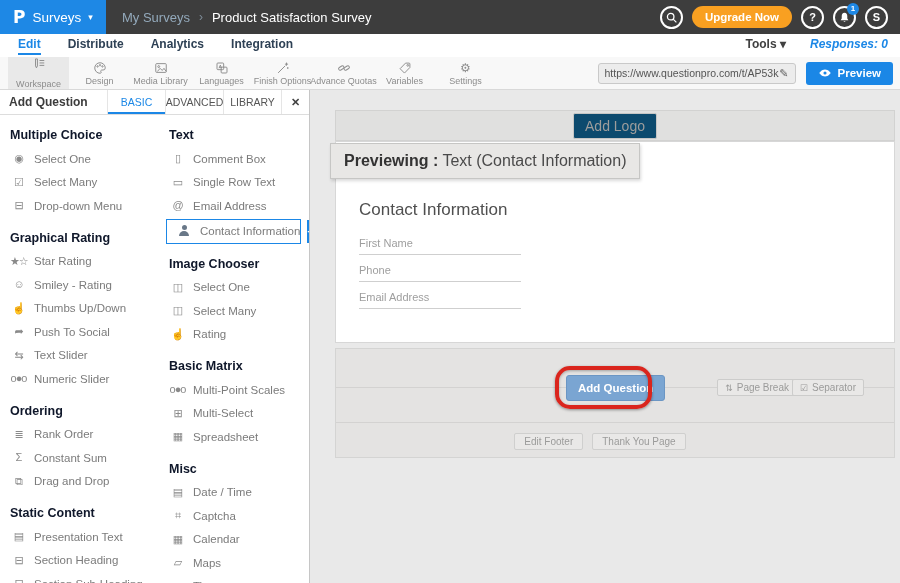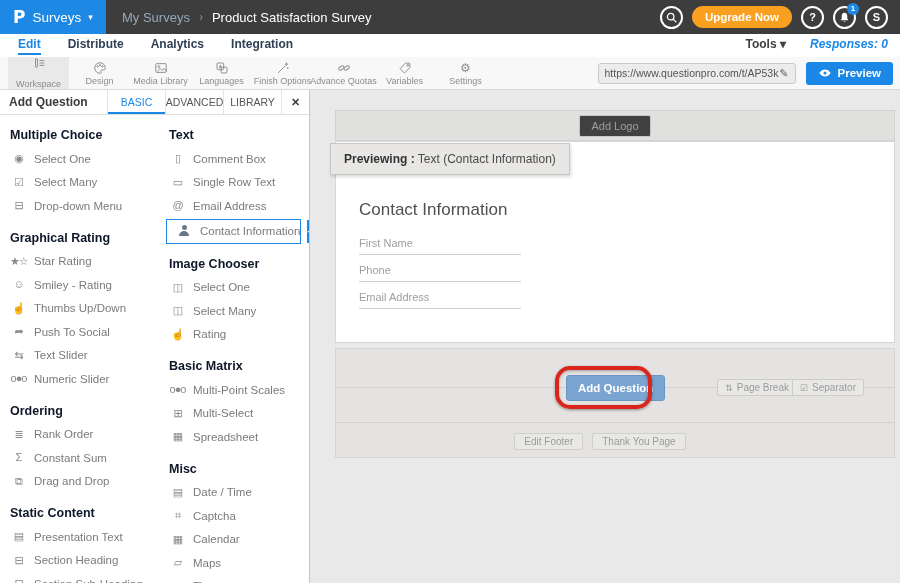--- a/index.html
+++ b/index.html
@@ -86,26 +86,26 @@
   .person-glyph { position:relative; width:12px; height:11px; display:inline-block; }
   .person-glyph::before { content:""; position:absolute; top:0; left:3px; width:5px; height:5px;
                           border-radius:50%; background:#697888; }
   .person-glyph::after { content:""; position:absolute; bottom:0; left:0.5px; width:10px; height:5px;
                          border-radius:5px 5px 0 0; background:#697888; }
 
   
   .main { flex:1; background:#e9e9e9; position:relative; }
   .logo-band { position:absolute; left:25px; right:5px; top:20px; height:31px; background:#e0e0df;
                border:1px solid #d2d2d1; display:flex; align-items:center; justify-content:center; }
-  .add-logo-btn { border:1px solid #c6c6c5; background:#404040; color:#9d9d9c; font-size:11px;
+  .add-logo-btn { border:1px solid #c6c6c5; background:#0c4a6e; color:#9d9d9c; font-size:14px;
                   padding:4px 11px; border-radius:2px; cursor:pointer; }
   .survey-card { position:absolute; left:25px; right:5px; top:51px; height:202px; background:#fff;
                  border:1px solid #d7d7d7; }
   .preview-tip { position:absolute; left:20px; top:53px; background:#e8e7e5; border:1px solid #c6c6c4;
-                 box-shadow:1px 2px 3px rgba(0,0,0,0.15); padding:8px 13px; font-size:12px;
+                 box-shadow:1px 2px 3px rgba(0,0,0,0.15); padding:8px 13px; font-size:16px;
                  color:#4a4a4a; z-index:3; white-space:nowrap; }
   .preview-tip b { color:#333; }
   .card-form { position:absolute; left:23px; top:58px; width:162px; }
   .form-title { font-size:17px; color:#4f4f4f; margin-bottom:17px; font-weight:normal; }
   .form-field { font-size:11px; color:#9e9e9e; padding-bottom:5px; border-bottom:1px solid #cfcfcf;
                 margin-bottom:9px; cursor:text; }
 
   .bottom-panel { position:absolute; left:25px; right:5px; top:258px; height:110px;
                   background:#e4e3e2; border:1px solid #d4d4d3; }
   .hline { position:absolute; left:0; right:0; height:0; border-top:1px solid #d3d2d1; }

